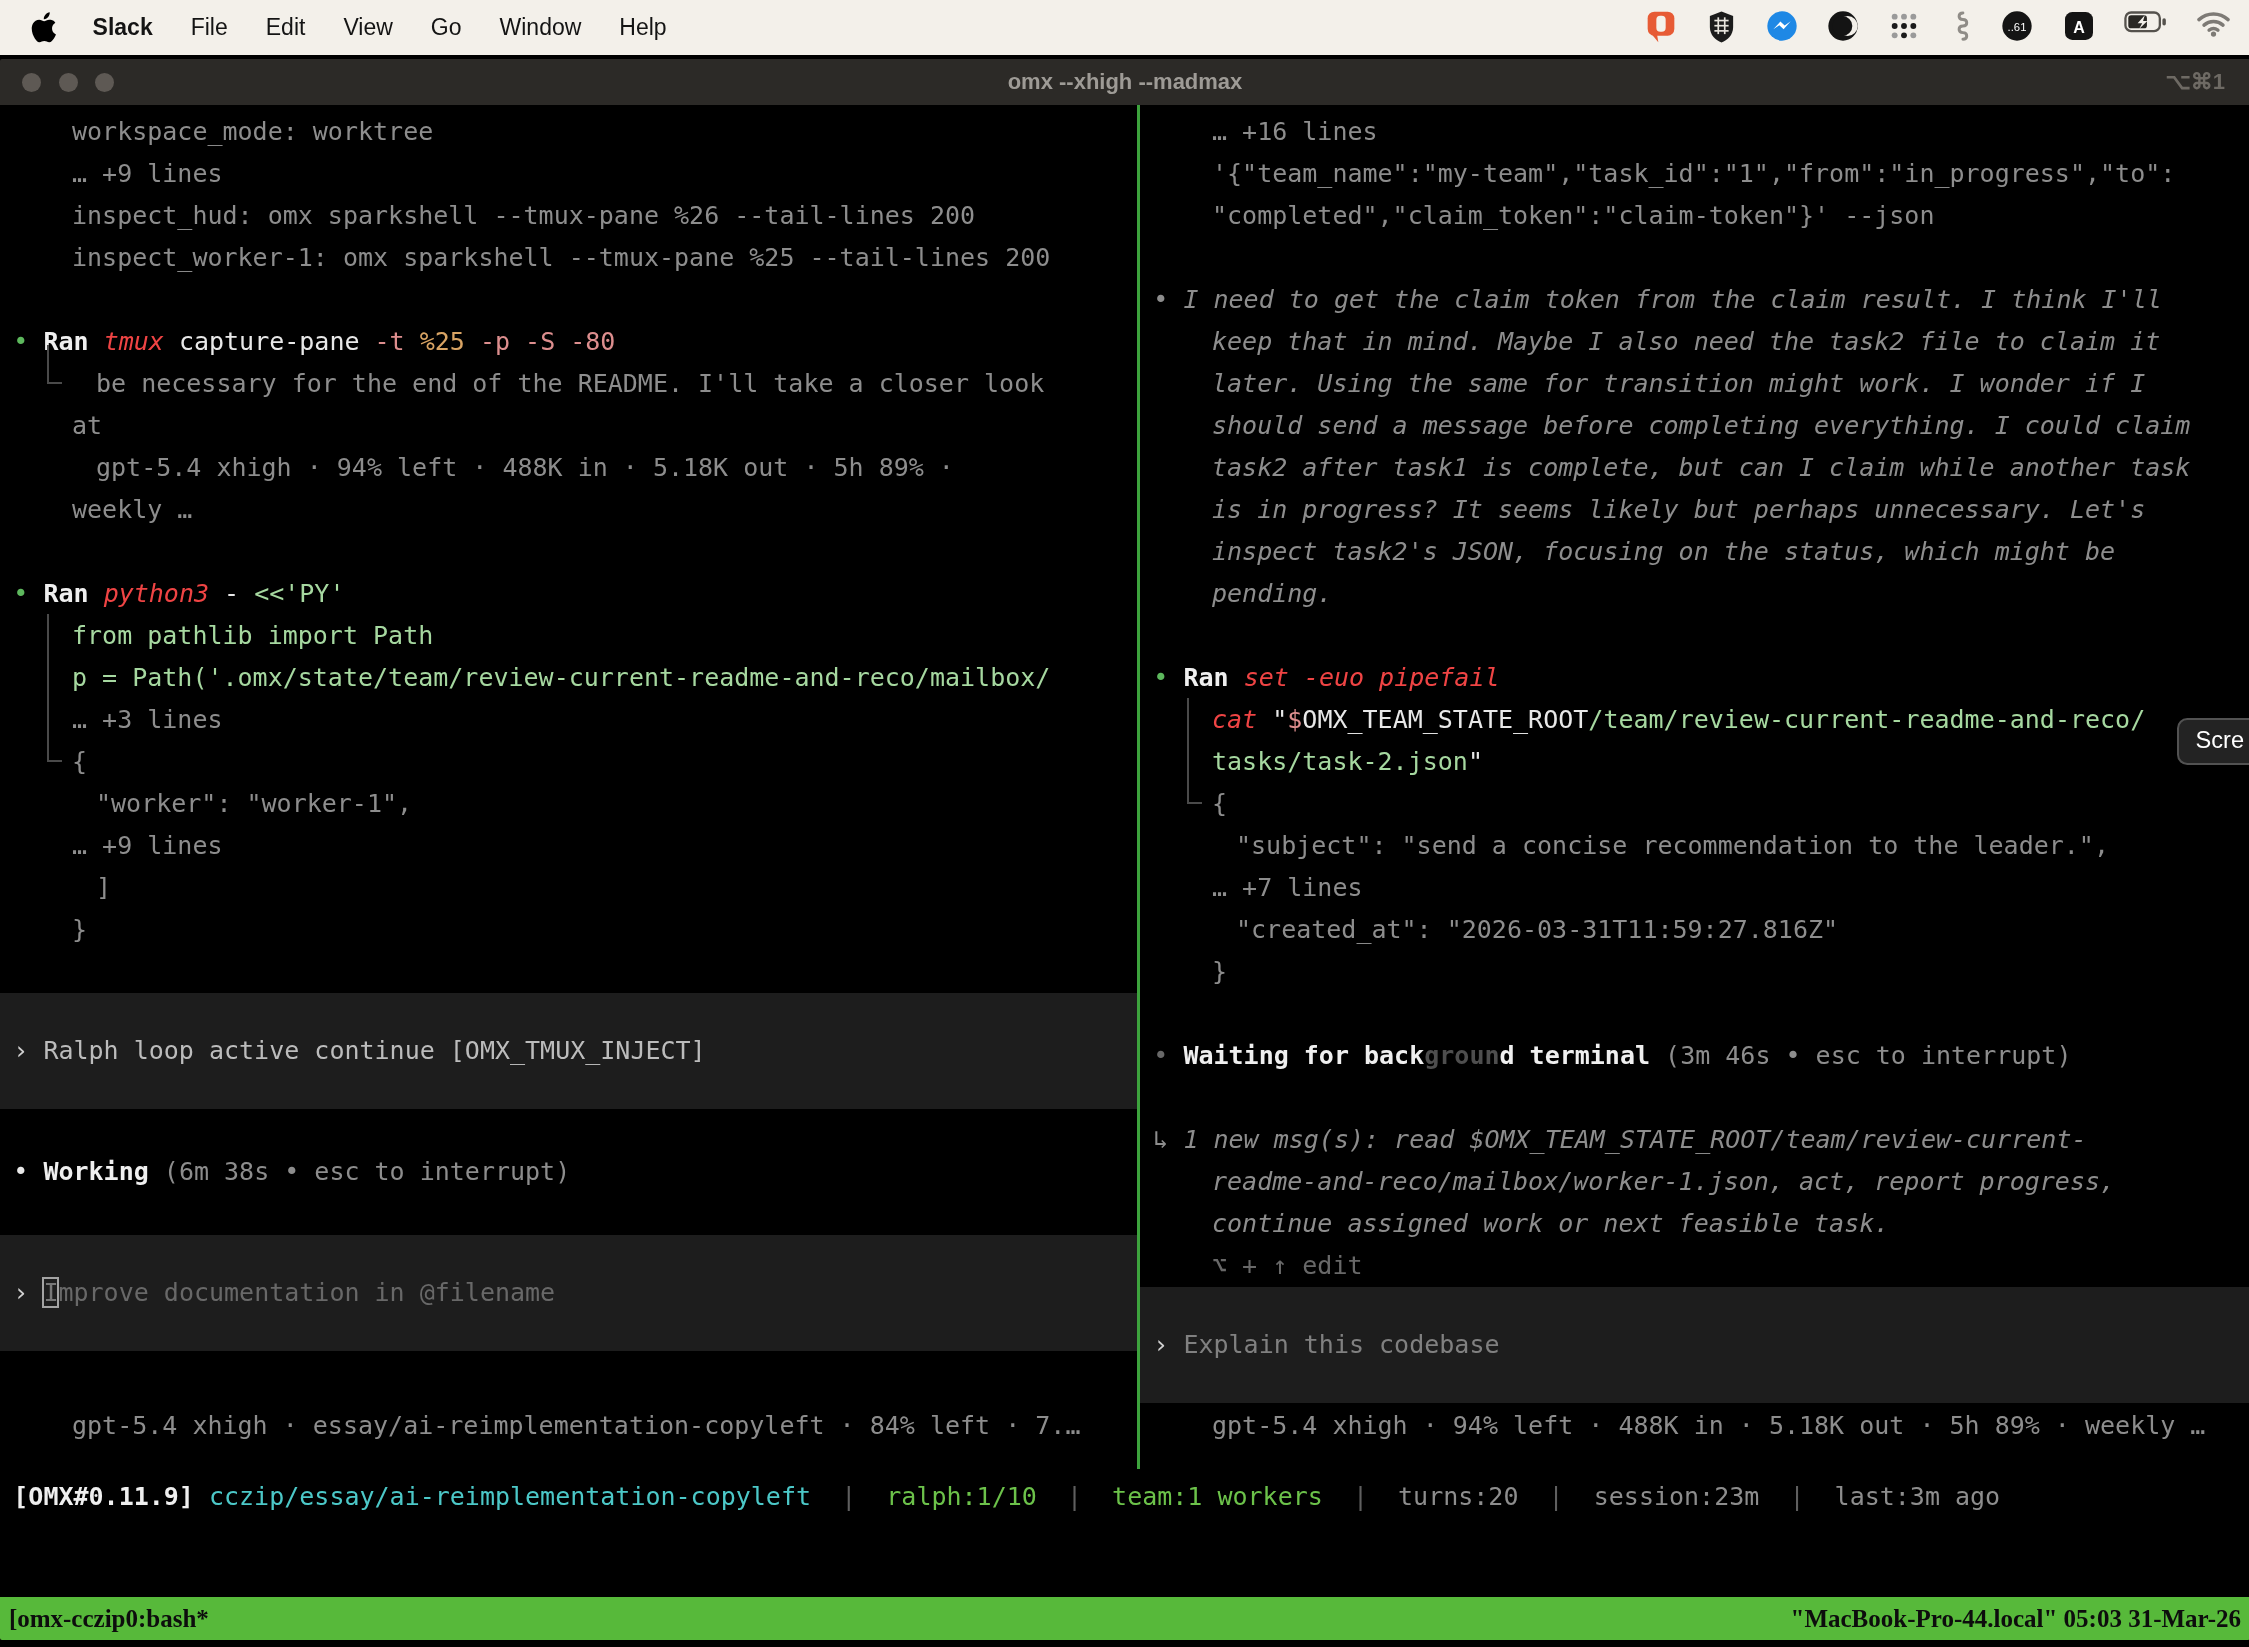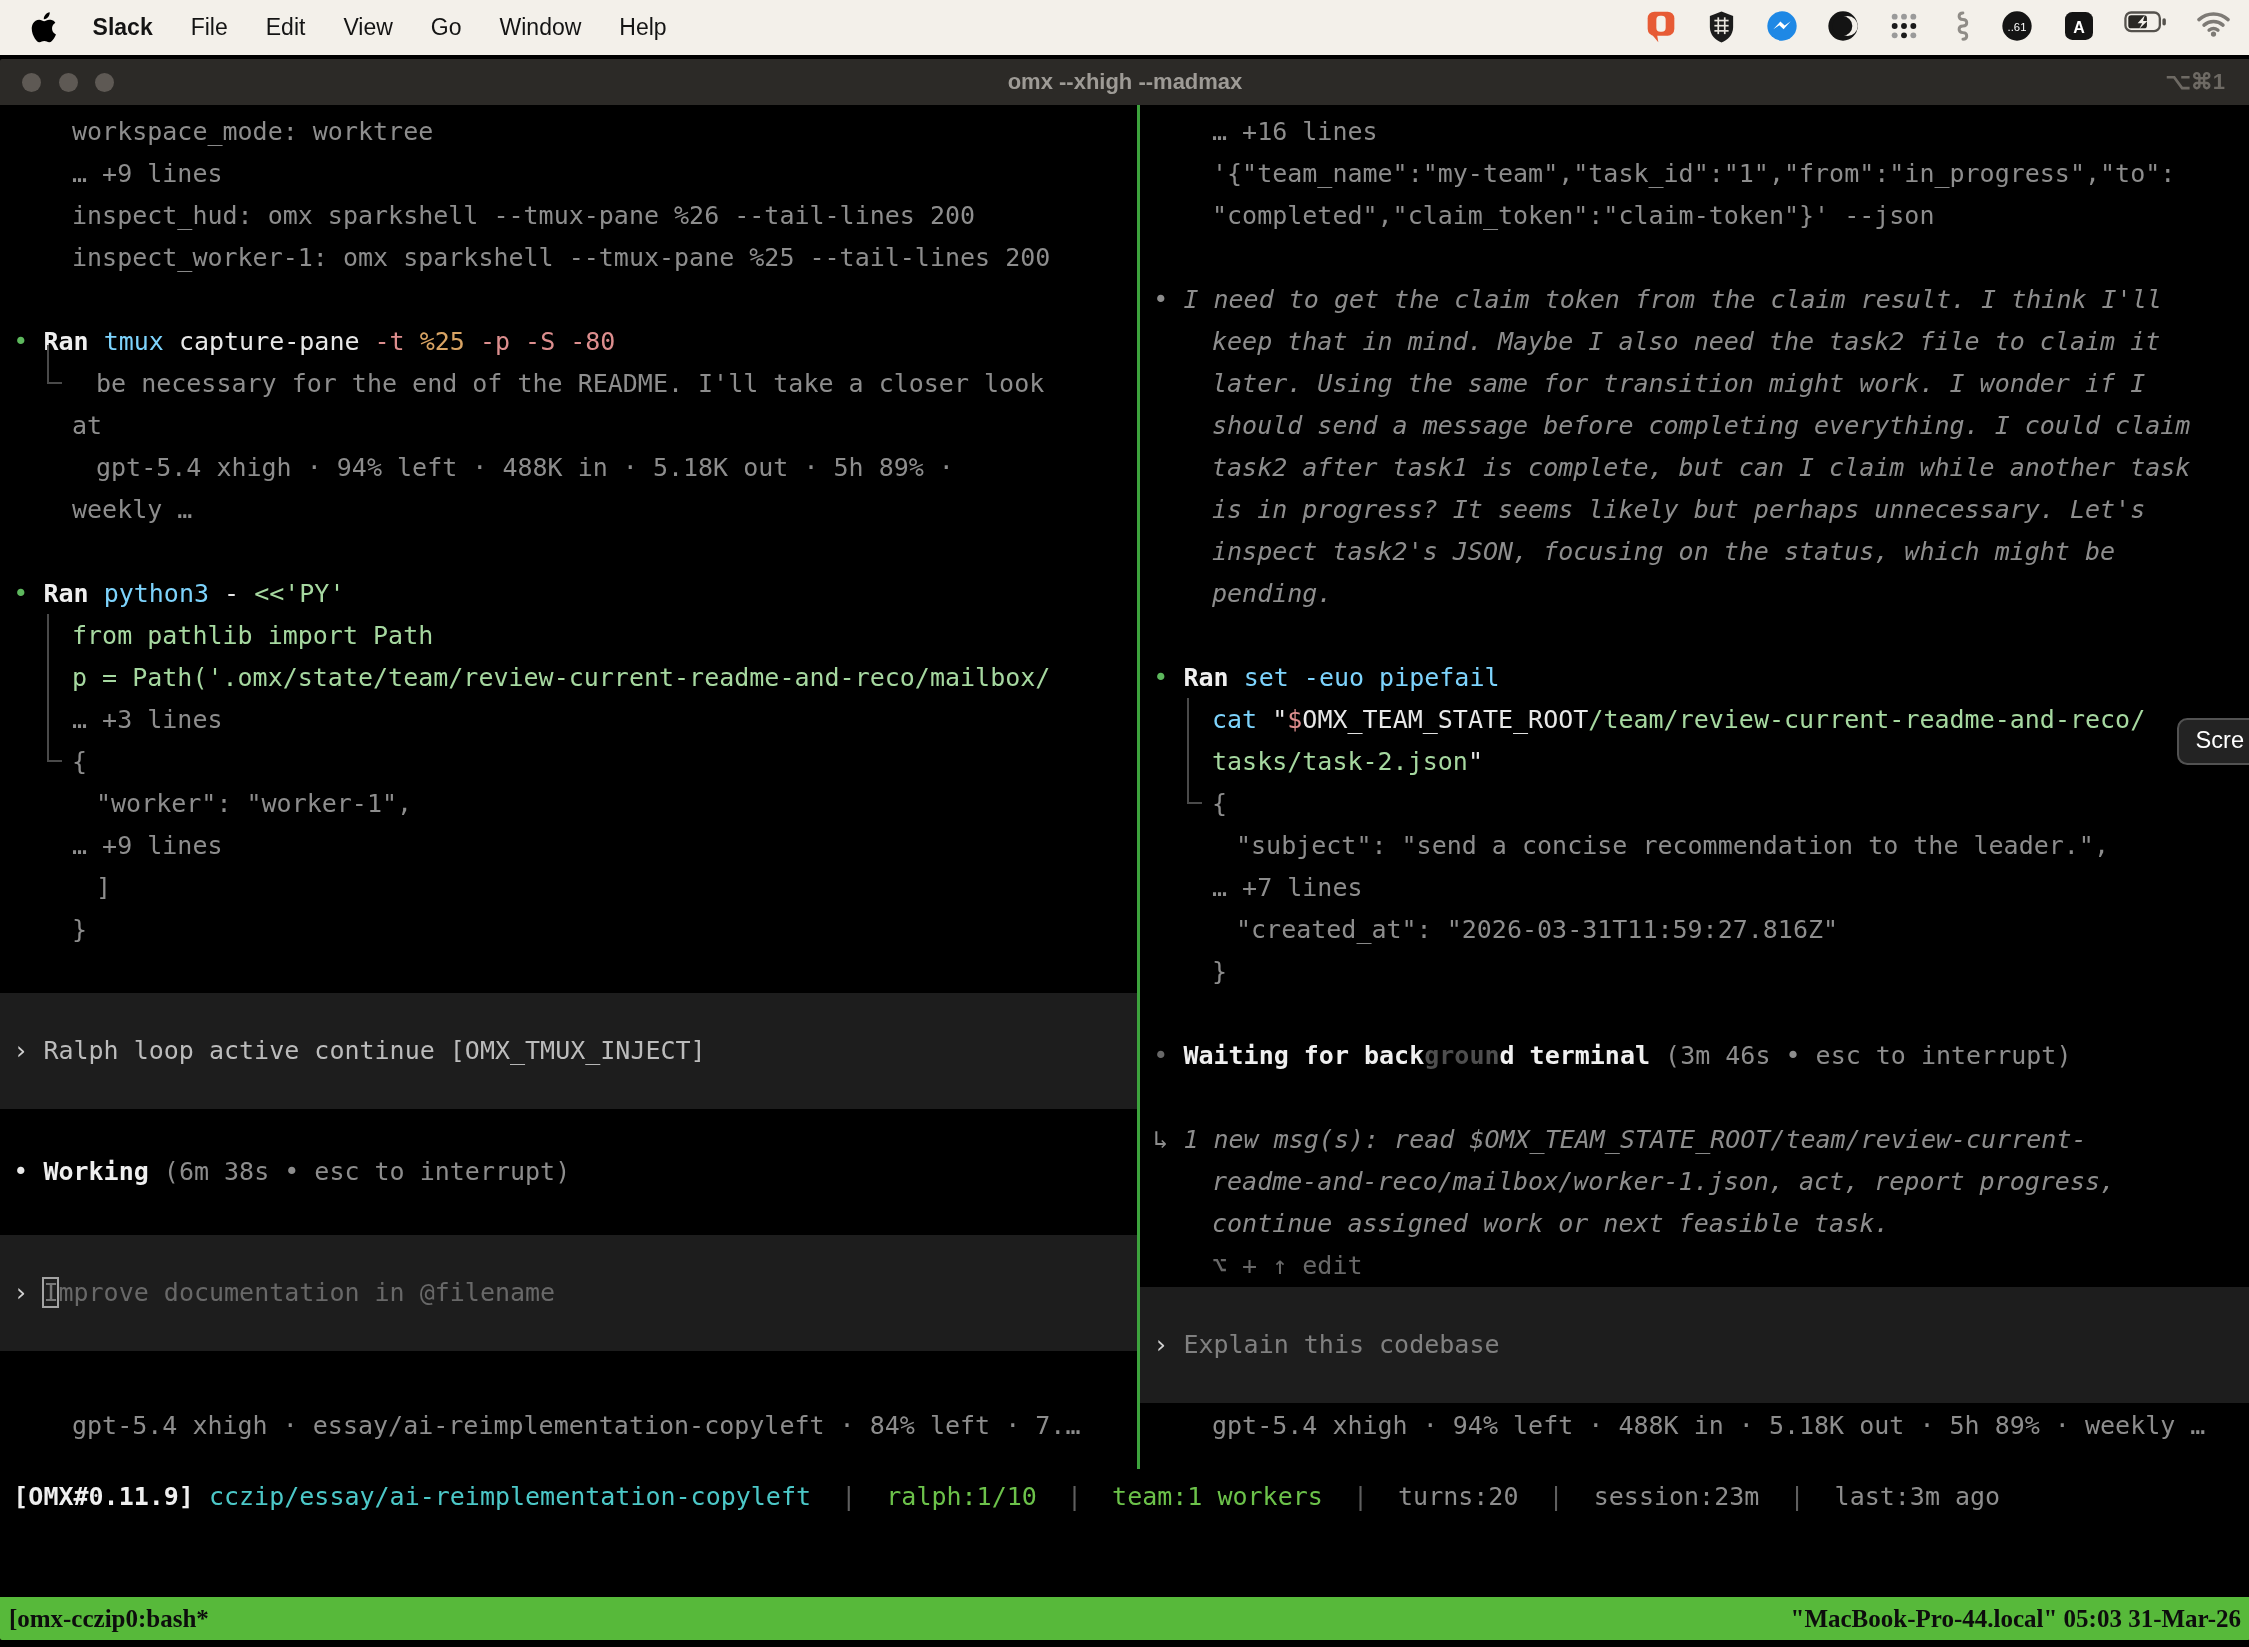--- a/index.html
+++ b/index.html
@@ -36,21 +36,21 @@
   .line{min-height:42px;line-height:42px;font-size:25px;white-space:pre;position:relative;}
   .ind0{padding-left:13.3px;}
   .ind1{padding-left:72px;}
   .ind2{padding-left:96px;}
   .bar::before{content:"";position:absolute;left:47px;top:-0.7px;bottom:-0.7px;border-left:2.2px solid #4a4a4a;}
   .corner::before{content:"";position:absolute;left:47px;top:-17.7px;width:13.3px;height:37px;
     border-left:2.2px solid #4a4a4a;border-bottom:2.2px solid #4a4a4a;}
 
   .gray{color:#8d8d8d;} .dim{color:#686868;} .dim2{color:#808080;}
   .w{color:#e8e8e8;} .wb{color:#efefef;font-weight:bold;}
-  .blue{color:#7dd3fc;} .green{color:#a6d8a0;} .orange{color:#d9a464;} .pink{color:#dd8e8e;}
+  .blue{color:#ef4444;font-style:italic;} .green{color:#a6d8a0;} .orange{color:#d9a464;} .pink{color:#dd8e8e;}
   .dot{color:#5db85d;} .pr{color:#cfcfcf;} .boxtext{color:#bcbcbc;}
   .shimb{color:#4e4e4e;font-weight:bold;}
   .cyan{color:#4cc8c8;} .lime{color:#6cc24a;} .pipe{color:#5f5f5f;}
   .i{font-style:italic;}
   .cursor{color:#777;outline:2.2px solid #a3a3a3;outline-offset:-1.5px;}
 
   .promptbox{background:#1d1d1d;padding:37px 0;}
   .pin{margin-top:auto;margin-bottom:22px;}
 
   

